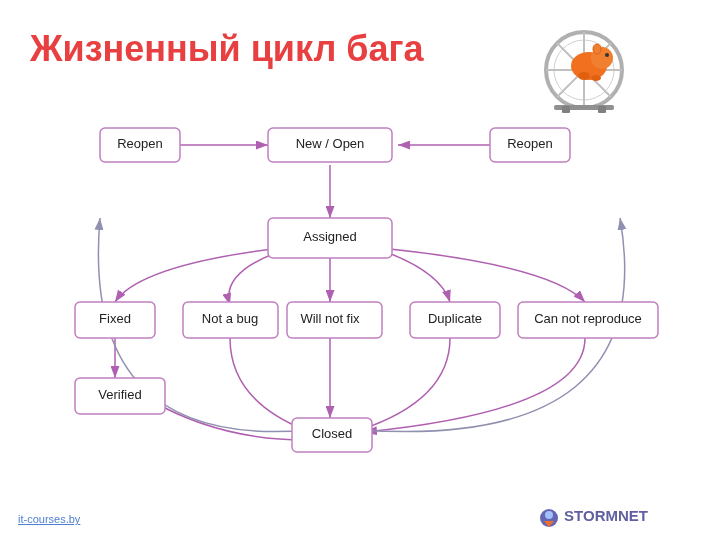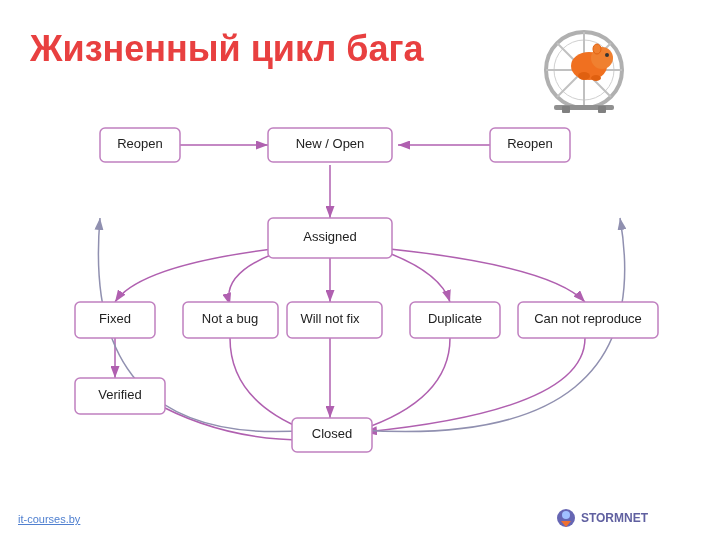--- a/index.html
+++ b/index.html
@@ -52,25 +52,24 @@
       left: 18px;
       font-size: 11px;
       color: #5080d0;
       text-decoration: underline;
       margin-top: 30px;
     }
     .logo {
       position: absolute;
       bottom: 10px;
       right: 16px;
-      font-size: 12px;
+      font-size: 15px;
       color: #6060a0;
       font-weight: bold;
       display: flex;
-      align-items: center;
       gap: 4px;
     }
     .hamster-img {
       position: absolute;
       top: 18px;
       right: 30px;
       width: 100px;
       height: 95px;
     }
   </style>

